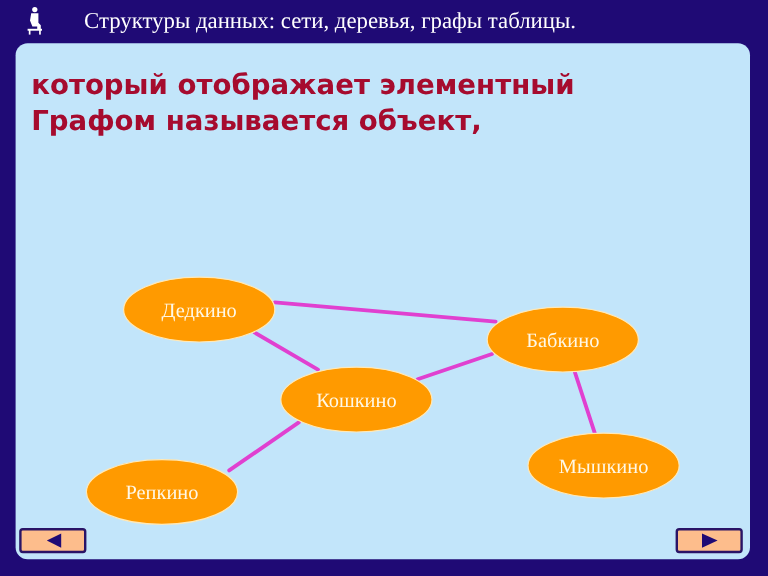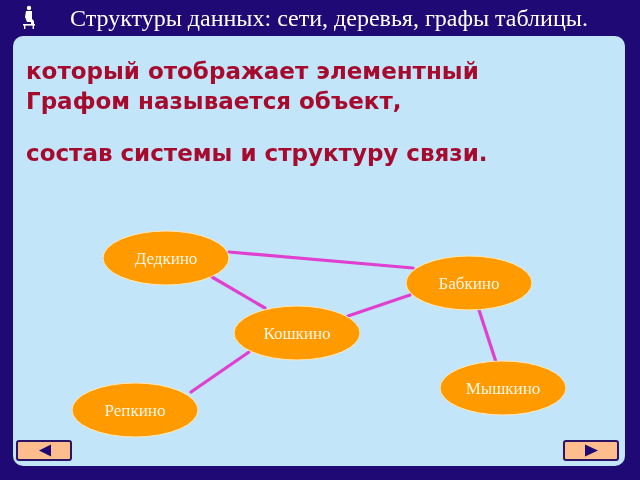--- a/index.html
+++ b/index.html
@@ -10,21 +10,21 @@
       font-family: "Liberation Serif", serif;
     }
     .title-bar {
       position: absolute; left: 0; top: 0; width: 640px; height: 36px;
     }
     .title-icon {
       position: absolute; left: 20px; top: 5px; width: 18px; height: 24px;
     }
     .title-text {
       position: absolute; left: 70px; top: 7px;
-      color: #ffffff; font-size: 24px; line-height: 22px;
+      color: #ffffff; font-size: 19px; line-height: 22px;
       font-family: "Liberation Serif", serif;
       white-space: nowrap;
     }
     .panel {
       position: absolute; left: 13px; top: 36px; width: 612px; height: 430px;
       background: #c2e5fa;
       border-radius: 10px;
     }
     .heading {
       position: absolute; left: 26px; top: 56px; width: 590px;
@@ -66,21 +66,20 @@
     <rect x="12.6" y="20" width="1.4" height="4" fill="#ffffff"></rect>
   </svg>
   <div class="title-text">Структуры данных: сети, деревья, графы таблицы.</div>
 </div>
 
 <div class="panel"></div>
 
 <div class="heading">
   <span class="line">который отображает элементный</span>
   <span class="line">Графом называется объект,</span>
-  <span class="line line3">состав системы и структуру связи.</span>
 </div>
 
 <svg class="graph" viewBox="0 0 640 480" width="640" height="480">
   <g stroke="#e040d0" stroke-width="3.2" stroke-linecap="round">
     <line x1="229" y1="252" x2="413" y2="268"></line>
     <line x1="212" y1="277" x2="265" y2="308"></line>
     <line x1="348" y1="316" x2="410" y2="295"></line>
     <line x1="479" y1="310" x2="496" y2="362"></line>
     <line x1="249" y1="352" x2="191" y2="392"></line>
   </g>

